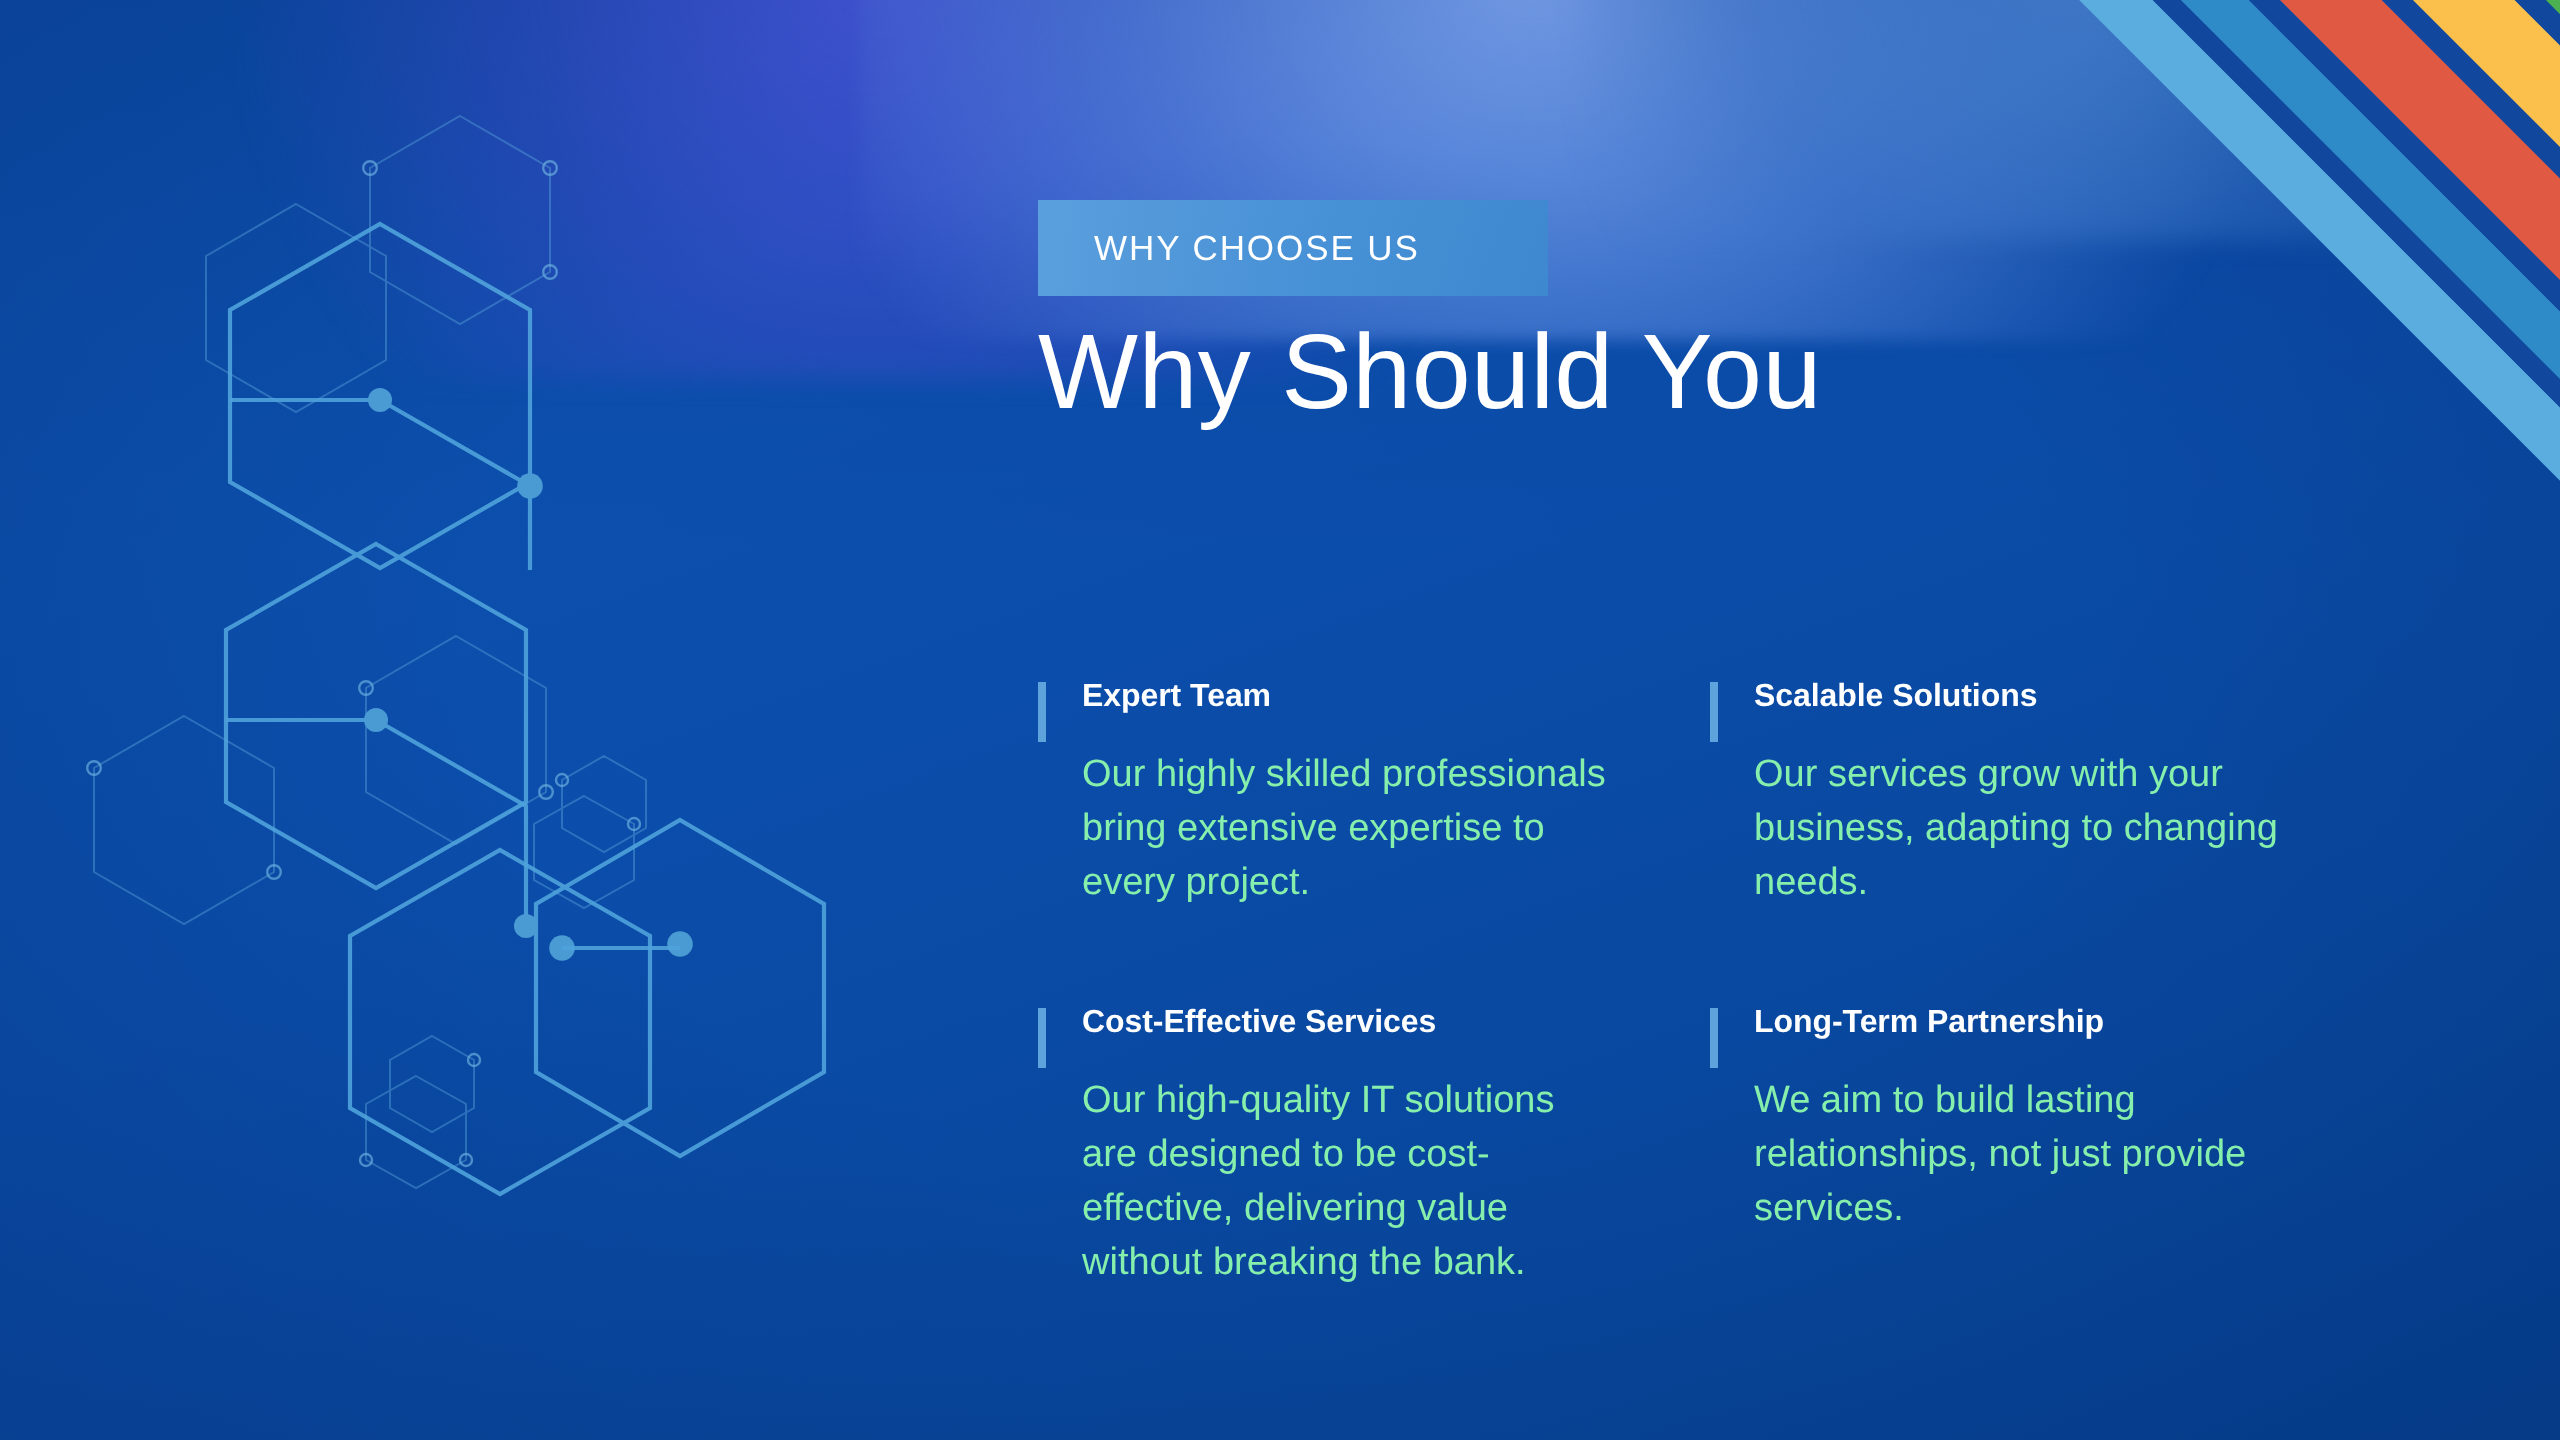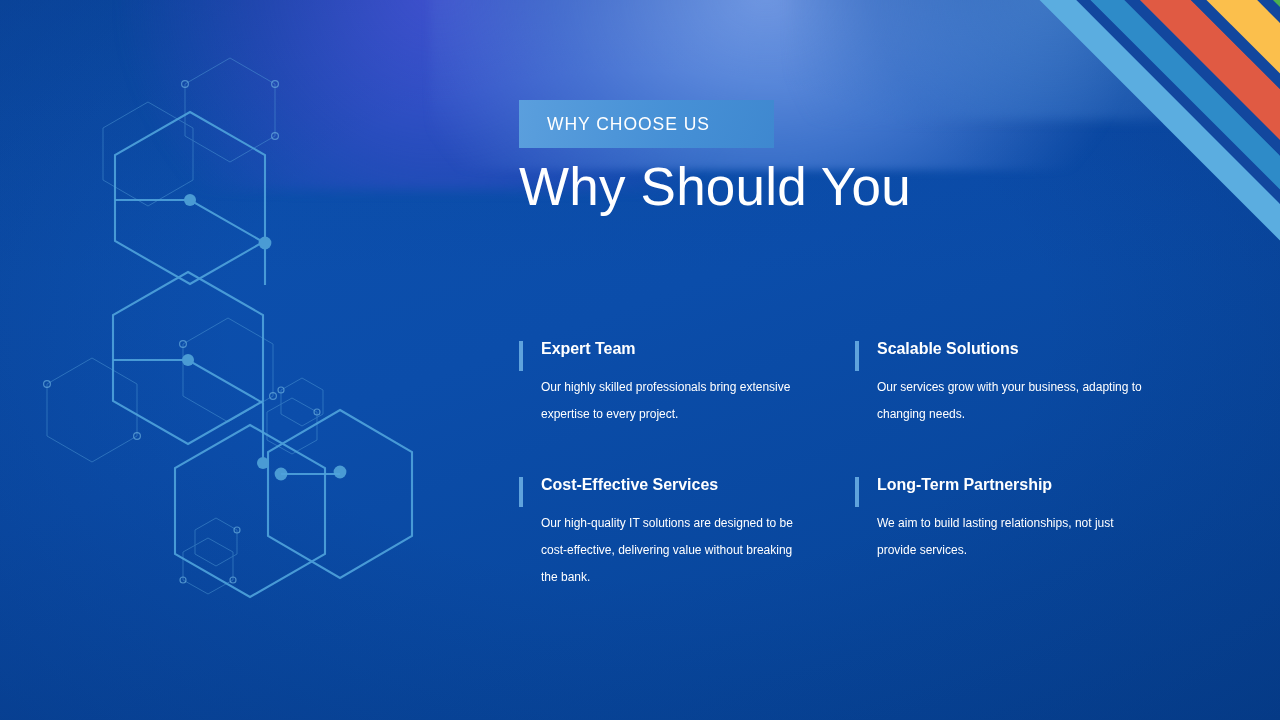--- a/index.html
+++ b/index.html
@@ -101,22 +101,22 @@
   .card h3 {
     color:#ffffff;
     font-size:16px;
     font-weight:700;
     line-height:26px;
     letter-spacing:-0.002em;
     margin-bottom:12px;
     white-space:nowrap;
   }
   .card p {
-    color:#ffffff;
-    font-size:12px;
+    color:#86efac;
+    font-size:19px;
     font-weight:400;
     line-height:27px;
     max-width:268px;
   }
   .card.wide p { max-width:262px; }
 </style>
 </head>
 <body>
 
 <div id="slide">

